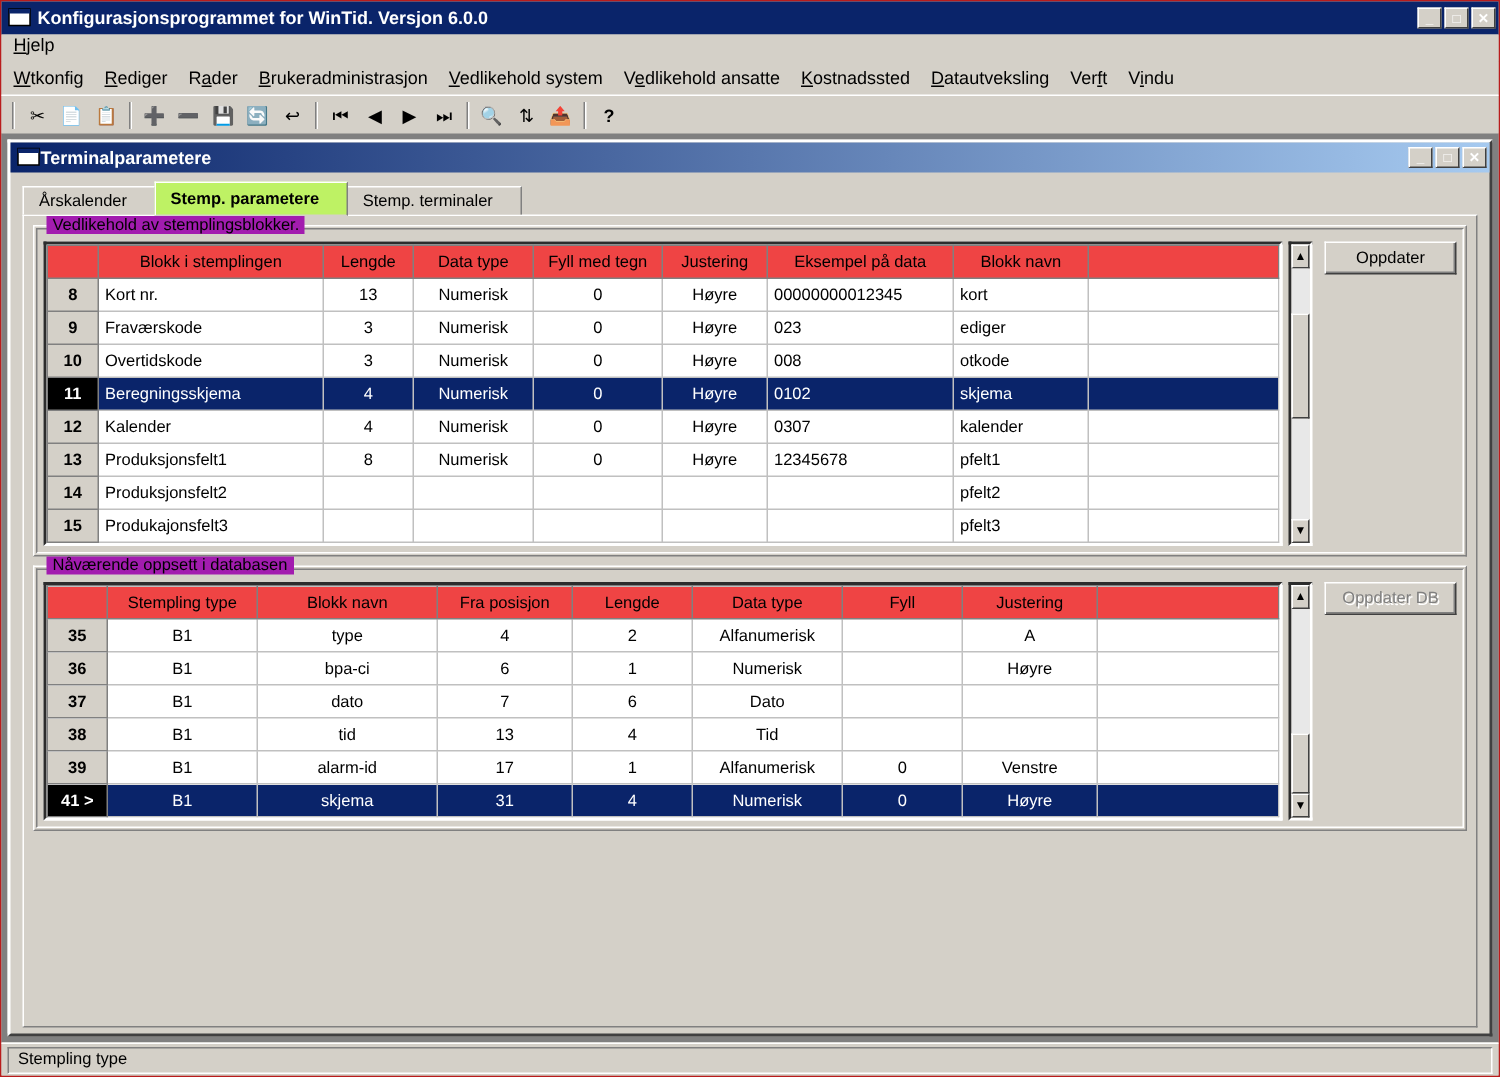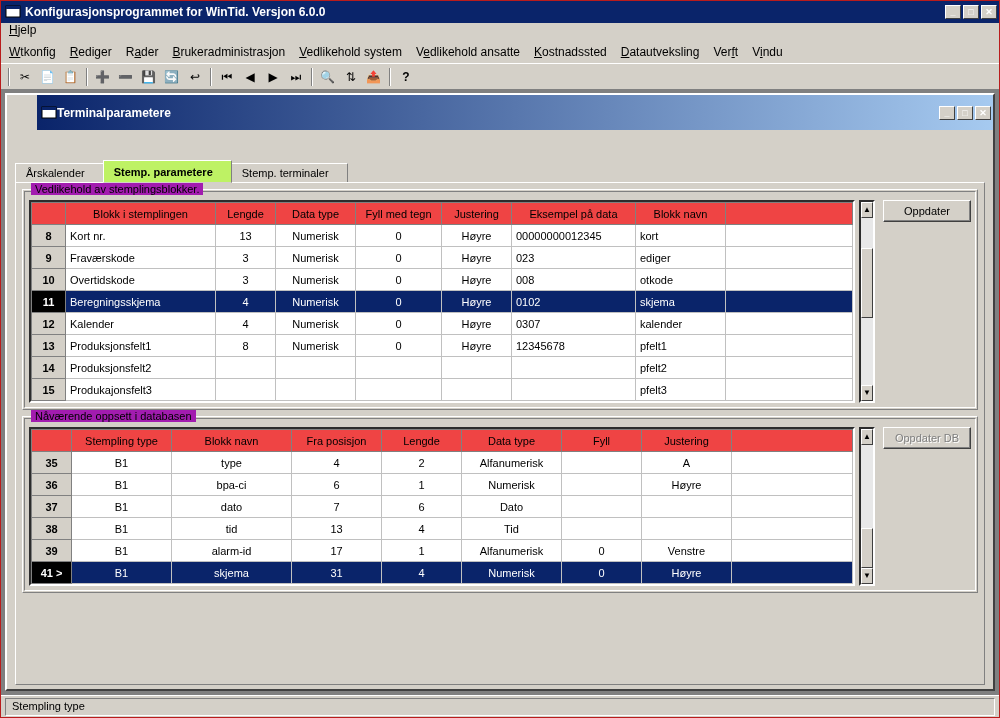--- a/index.html
+++ b/index.html
@@ -66,28 +66,28 @@
     display: flex; flex-direction: column;
   }
   .inner-window {
     flex:1;
     background: #d4d0c8;
     border: 2px solid #d4d0c8;
     border-top-color:#fff; border-left-color:#fff; border-right-color:#404040; border-bottom-color:#404040;
     display: flex; flex-direction: column;
   }
   .inner-titlebar {
-    height: 35px;
+    height: 20px;
     background: linear-gradient(to right, #0a246a, #a6caf0);
     color:#fff; font-weight:bold; font-size:12px;
-    display:flex; align-items:center; padding:0 2px 0 4px;margin-left:30px;
+    display:flex; align-items:center; padding:0 2px 0 4px;
   }
   .inner-titlebar .spacer { flex:1; }
   .inner-body { flex:1; padding: 6px 8px 4px 8px; display:flex; flex-direction:column; }
-  .tabs { display:flex; align-items:flex-end;margin-top:24px; }
+  .tabs { display:flex; align-items:flex-end; }
   .tab {
     padding: 3px 18px 3px 10px;
     border:1px solid #808080; border-bottom:none;
     border-top-color:#fff; border-left-color:#fff;
     background:#d4d0c8;
     margin-right:-1px;
     cursor:pointer;
     position:relative;
   }
   .tab.active { background:#bef264; padding-top:5px; padding-bottom:4px; z-index:2; font-weight:bold; border-bottom:1px solid #d4d0c8; margin-bottom:-1px; }

